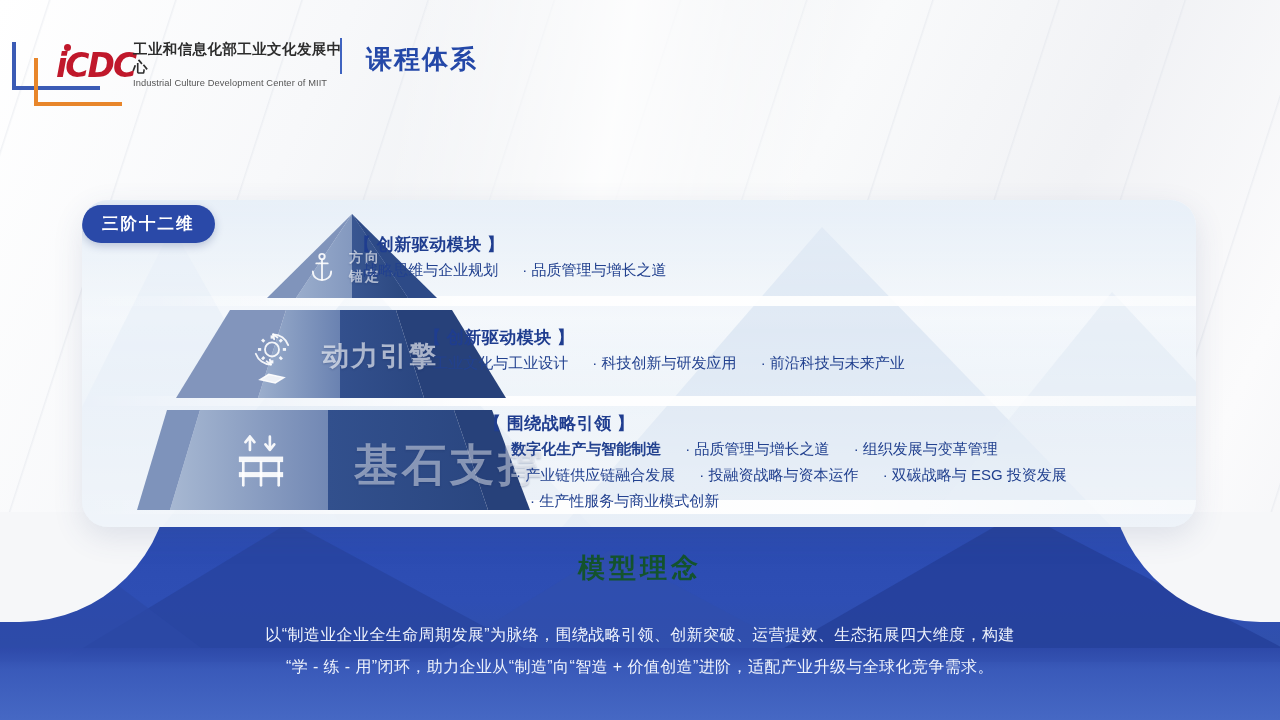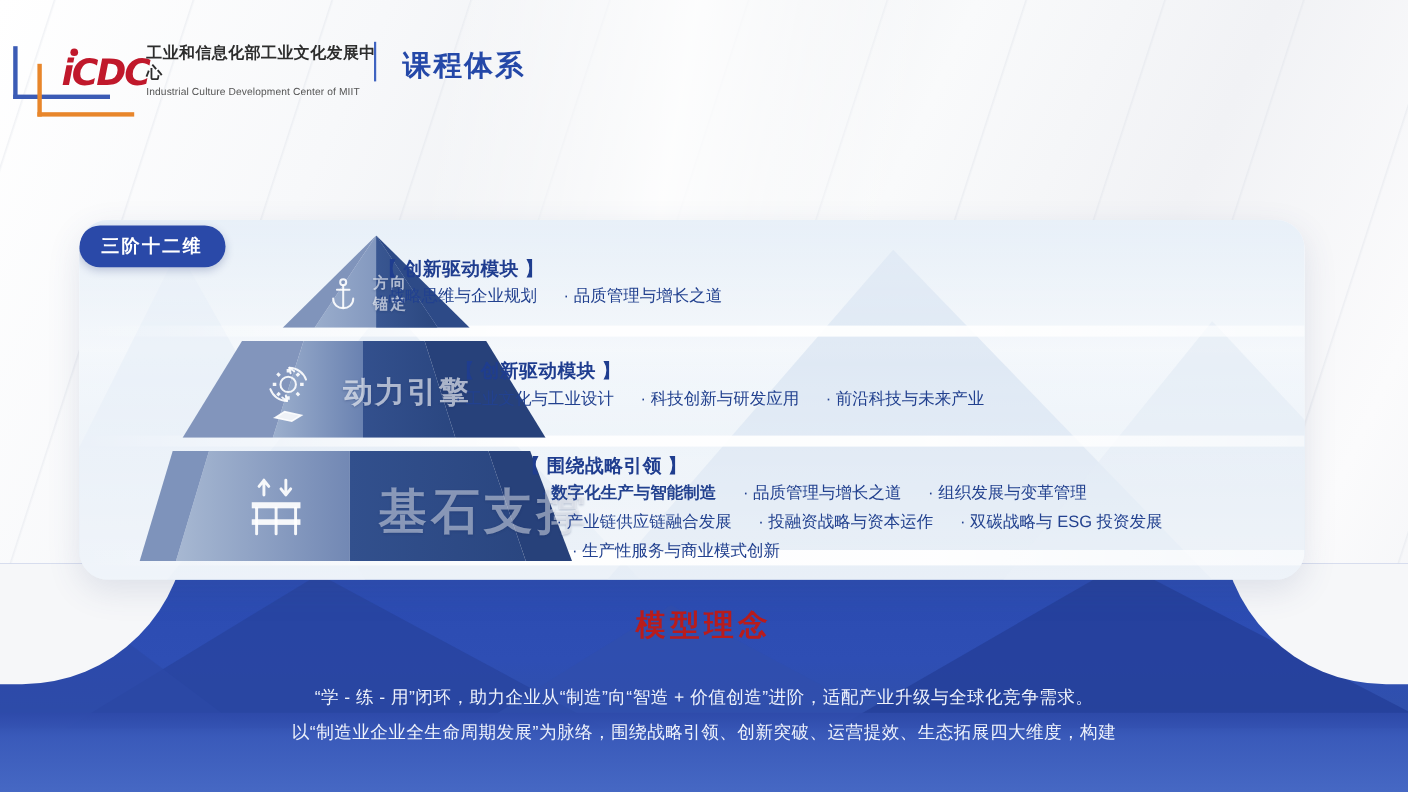--- a/index.html
+++ b/index.html
@@ -38,21 +38,21 @@
   .icdc-dot{position:absolute;left:52px;top:14px;width:7px;height:7px;border-radius:50%;
     background:#c0182b;}
   .brandtxt{position:absolute;left:133px;top:24px;width:215px;}
   .brand-cn{font-size:14.5px;color:#2d2d2d;font-weight:bold;letter-spacing:.4px;line-height:18px;}
   .brand-en{font-size:9.3px;color:#555;letter-spacing:.1px;line-height:13px;margin-top:1px;}
   .h-divider{position:absolute;left:340px;top:22px;width:2px;height:36px;background:#3f63c0;}
   .page-title{position:absolute;left:366px;top:26px;font-size:26px;font-weight:bold;
     color:#2448a8;letter-spacing:2px;}
 
   
-  .card{position:absolute;left:72px;top:200px;width:1114px;height:327px;
+  .card{position:absolute;left:82px;top:200px;width:1114px;height:327px;
     border-radius:26px;overflow:hidden;z-index:4;
     background:linear-gradient(180deg,#fdfefe 0%,#f4f8fc 30%,#eaf1f8 62%,#e7eef6 100%);
     box-shadow:0 10px 30px rgba(60,80,120,.13);}
   .card-mtn{position:absolute;inset:0;overflow:hidden;}
   .card-sky{position:absolute;left:0;top:0;width:1114px;height:120px;
     background:linear-gradient(180deg,#dce8f5 0%,#eaf1f8 55%,#f3f7fb 100%);}
   .peak{position:absolute;bottom:0;}
   .peak i{position:absolute;bottom:0;width:0;height:0;}
 
   .tier-band{position:absolute;left:0;width:1114px;height:10px;
@@ -83,21 +83,21 @@
     background:linear-gradient(180deg,#2a4bb0 0%,#2c4cb2 18%,#2e4eb4 42%,#3050ac 63%,#3a5bb8 78%,#4467c0 100%);}
   .btm-mtn{position:absolute;left:0;top:0;width:1280px;height:150px;}
   .btm-mtn i{position:absolute;bottom:0;width:0;height:0;}
   .btm-water{position:absolute;left:0;bottom:0;width:1280px;height:72px;
     background:linear-gradient(180deg,rgba(46,74,170,.9) 0%,rgba(58,90,186,.85) 30%,rgba(70,104,196,.9) 100%);}
   .btm-mask-l{position:absolute;left:-60px;top:-40px;width:230px;height:150px;
     background:#f6f7f9;border-bottom-right-radius:160px;}
   .btm-mask-r{position:absolute;right:-60px;top:-40px;width:230px;height:150px;
     background:#f6f7f9;border-bottom-left-radius:160px;}
   .bt-title{position:absolute;left:0;top:38px;width:1280px;text-align:center;
-    font-size:27px;font-weight:bold;color:#b91c1c;letter-spacing:4px;z-index:5;}
+    font-size:27px;font-weight:bold;color:#14532d;letter-spacing:4px;z-index:5;}
   .bt-body{position:absolute;left:0;top:107px;width:1280px;text-align:center;
     font-size:16px;color:#eef2fb;line-height:32px;letter-spacing:.4px;z-index:5;}
 </style>
 </head>
 <body>
 
 <div class="page-bg"></div>
 <div class="sheen"></div>
 
 <div class="header">
@@ -284,16 +284,16 @@
       <i style="left:760px;border-left:260px solid transparent;border-right:290px solid transparent;border-bottom:150px solid rgba(36,62,152,.8);"></i>
       <i style="left:-80px;border-left:140px solid transparent;border-right:160px solid transparent;border-bottom:120px solid rgba(44,72,166,.7);"></i>
     </div>
     <div class="btm-water"></div>
   </div>
   <div class="btm-mask-l"></div>
   <div class="btm-mask-r"></div>
 
   <div class="bt-title">模型理念</div>
   <div class="bt-body">
+    <div>以“制造业企业全生命周期发展”为脉络，围绕战略引领、创新突破、运营提效、生态拓展四大维度，构建</div>
     <div>“学 - 练 - 用”闭环，助力企业从“制造”向“智造 + 价值创造”进阶，适配产业升级与全球化竞争需求。</div>
-    <div>以“制造业企业全生命周期发展”为脉络，围绕战略引领、创新突破、运营提效、生态拓展四大维度，构建</div>
   </div>
 </div>
 
 </body></html>

